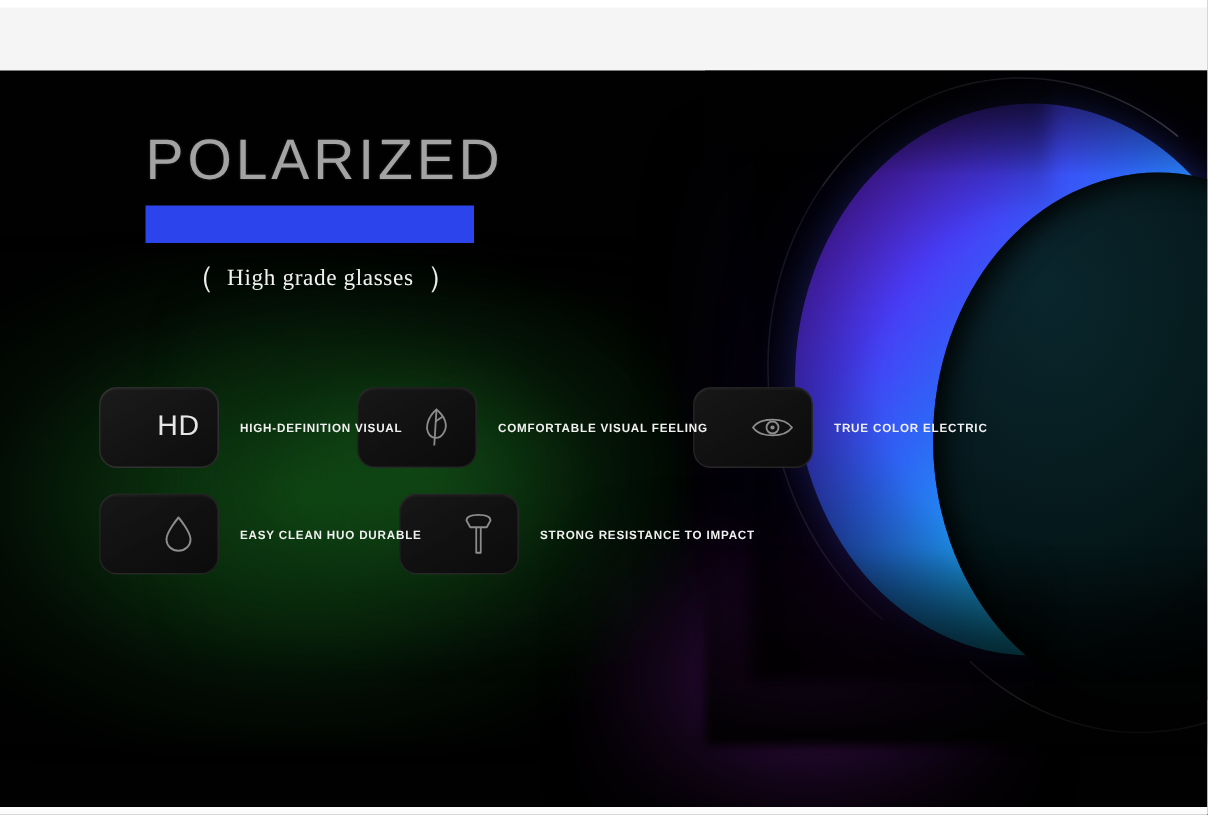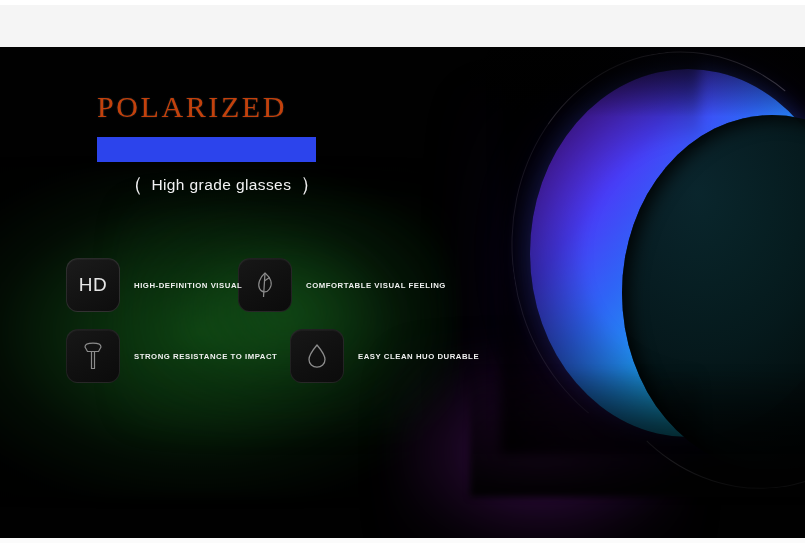--- a/index.html
+++ b/index.html
@@ -198,39 +198,39 @@
         rgba(1,1,1,1) 100%);
     pointer-events: none;
   }
 
   
   .headline {
     position: absolute;
     left: 97px; top: 38px;
   }
   .title {
-    font-family: Liberation Serif, serif;
+    font-family: Liberation Sans, sans-serif;
     font-weight: 300;
-    font-size: 30px;
+    font-size: 38px;
     line-height: 44px;
     letter-spacing: 2.6px;
-    color: #c2410c;
+    color: #a3a3a3;
     margin: 0;
     white-space: nowrap;
     text-shadow: 0 0 2px rgba(255,255,255,0.18);
   }
   .accent-bar {
     margin-top: 8px;
     width: 219px;
     height: 25px;
     background: #2c44ec;
   }
   .subtitle {
     margin-top: 9px;
-    font-family: Liberation Sans, sans-serif;
+    font-family: Liberation Serif, serif;
     font-size: 15.5px;
     color: #f2f2f3;
     letter-spacing: 0.4px;
     white-space: nowrap;
     padding-left: 26px;
   }
   .subtitle .paren {
     font-size: 20px;
     font-weight: 300;
     color: #ededee;
@@ -264,20 +264,21 @@
     height: 52px;
     flex: 0 0 52px;
     border-radius: 12px;
     background: linear-gradient(150deg, #1b1b1b 0%, #131313 55%, #0d0d0d 100%);
     border: 1px solid rgba(150,150,150,0.20);
     box-shadow: inset 0 1px 1px rgba(255,255,255,0.04);
     display: flex;
     align-items: center;
     justify-content: center;
     color: #cfcfcf;
+    padding-left: 26px;
   }
   .icon-box.dim {
     background: linear-gradient(150deg, #171717 0%, #101010 55%, #0b0b0b 100%);
     border-color: rgba(120,120,120,0.18);
     color: #8c8c8c;
   }
   .icon-box .hd-text {
     font-family: "Liberation Sans", sans-serif;
     font-weight: 400;
     font-size: 19px;
@@ -348,45 +349,55 @@
           <div class="icon-box dim">
             <svg width="26" height="30" viewBox="0 0 26 30" fill="none" stroke="currentColor" stroke-width="1.2">
               <path d="M13 3 C19 8 21 14 17.5 19 C14.5 23.5 9.5 22.5 7.5 18.5 C5.5 14.5 7.5 7.5 13 3 Z"></path>
               <path d="M13 3 L11.5 27"></path>
               <path d="M12.3 11 L17.5 7.5"></path>
             </svg>
           </div>
           <div class="feature-label">COMFORTABLE VISUAL FEELING</div>
         </div>
 
+        <div class="feature col3">
+          <div class="icon-box dim">
+            <svg width="30" height="22" viewBox="0 0 30 22" fill="none" stroke="currentColor" stroke-width="1.2">
+              <path d="M2 11 C7 4 23 4 28 11 C23 18 7 18 2 11 Z"></path>
+              <circle cx="15" cy="11" r="4"></circle>
+              <circle cx="15" cy="11" r="1.4" fill="currentColor" stroke="none"></circle>
+            </svg>
+          </div>
+          <div class="feature-label">TRUE COLOR ELECTRIC</div>
+        </div>
 
       </div>
 
       <div class="feature-row">
 
+
+        <div class="feature col3">
+          <div class="icon-box dim">
+            <svg width="24" height="28" viewBox="0 0 24 28" fill="none" stroke="currentColor" stroke-width="1.3" stroke-linejoin="round">
+              <path d="M12 3 C12 3 4 12.5 4 17.5 C4 22 7.6 25.2 12 25.2 C16.4 25.2 20 22 20 17.5 C20 12.5 12 3 12 3 Z"></path>
+            </svg>
+          </div>
+          <div class="feature-label">EASY CLEAN HUO DURABLE</div>
+        </div>
 
         <div class="feature col2">
           <div class="icon-box dim">
             <svg width="26" height="30" viewBox="0 0 26 30" fill="none" stroke="currentColor" stroke-width="1.2" stroke-linejoin="round">
               <path d="M5 6 C5 3.5 8 2.2 13 2.2 C18 2.2 21 3.5 21 6 L18.5 10.5 L7.5 10.5 Z"></path>
               <path d="M11.5 10.5 L11.5 27.5 L14.5 27.5 L14.5 10.5"></path>
             </svg>
           </div>
           <div class="feature-label">STRONG RESISTANCE TO IMPACT</div>
         </div>
 
-        <div class="feature col3">
-          <div class="icon-box dim">
-            <svg width="24" height="28" viewBox="0 0 24 28" fill="none" stroke="currentColor" stroke-width="1.3" stroke-linejoin="round">
-              <path d="M12 3 C12 3 4 12.5 4 17.5 C4 22 7.6 25.2 12 25.2 C16.4 25.2 20 22 20 17.5 C20 12.5 12 3 12 3 Z"></path>
-            </svg>
-          </div>
-          <div class="feature-label">EASY CLEAN HUO DURABLE</div>
-        </div>
-
       </div>
 
     </div>
 
   </div>
 
   <div class="bottom-white-strip"></div>
 
 </div>
 

